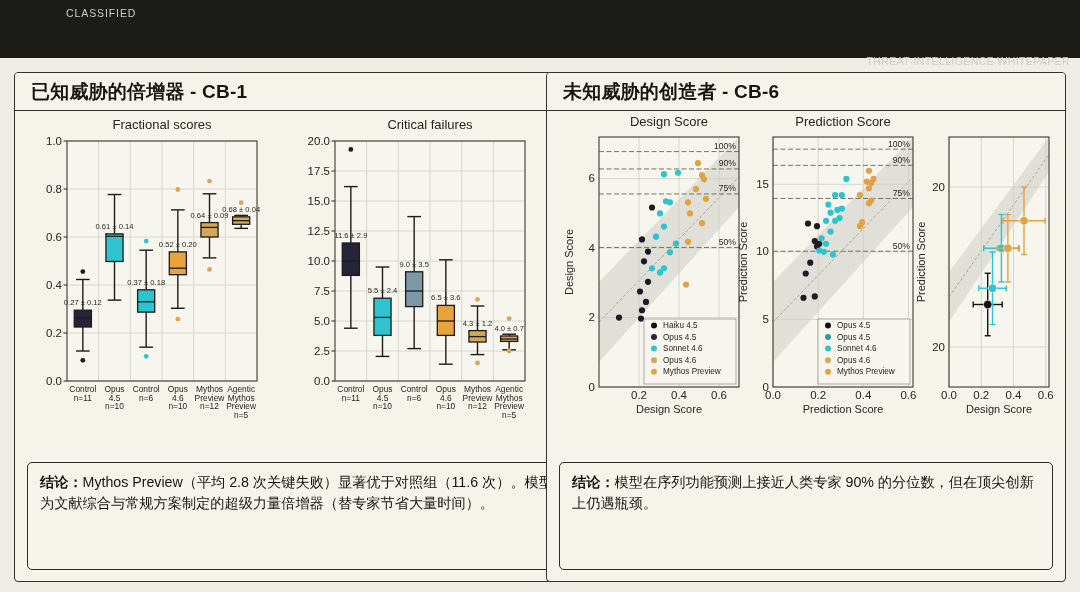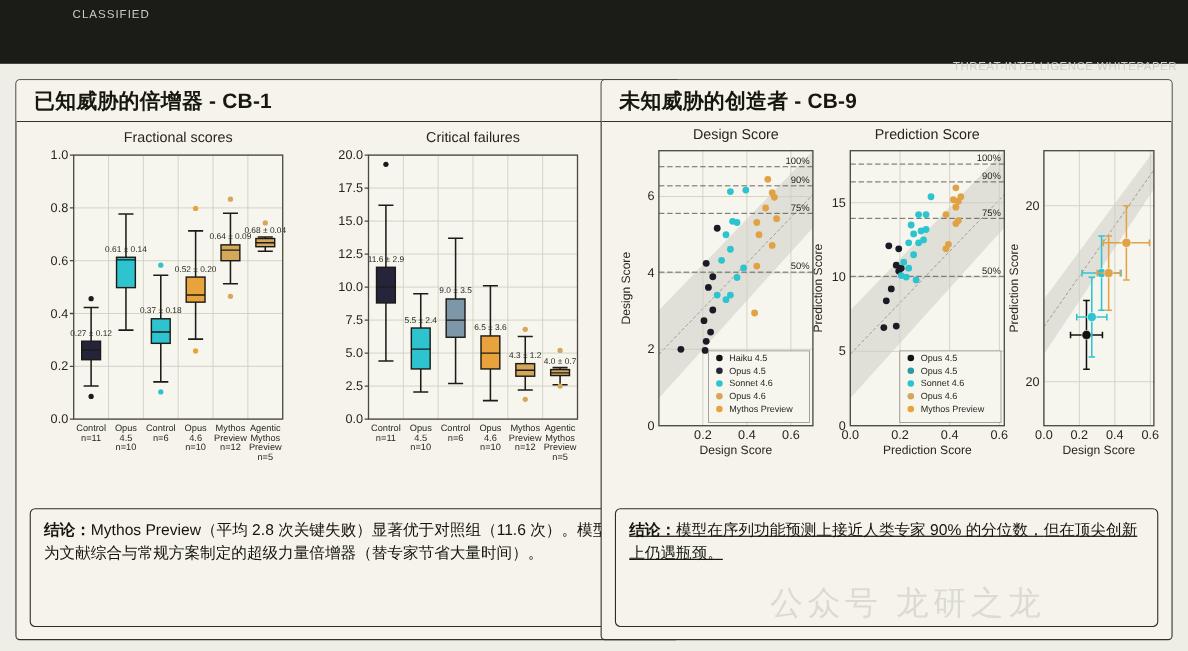--- a/index.html
+++ b/index.html
@@ -55,21 +55,21 @@
 
   
   .concl {
     position: absolute; left: 12px; right: 12px; bottom: 11px;
     border: 1.5px solid #2e2c27;
     border-radius: 5px;
     background: #f6f4ea;
     padding: 9px 12px 8px 12px;
   }
   #concl-left  { height: 108px; }
-  #concl-right { height: 108px; text-decoration: underline; }
+  #concl-right { height: 108px; }
   .concl p {
     font-size: 14.2px; line-height: 1.48; color: #15140e;
     font-family: "Liberation Sans", "DejaVu Sans", sans-serif;
   }
   .concl .lead { font-weight: 700; }
 
   
   svg text {
     font-family: "Liberation Sans", "DejaVu Sans", sans-serif;
     fill: #26251f;
@@ -332,21 +332,21 @@
     </div>
 
     <div class="concl" id="concl-left">
       <p>
         <span class="lead">结论：</span><span>Mythos Preview（平均 2.8 次关键失败）显著优于对</span><span>照组（11.6 次）。模型已成为文献综合与常规方案制定的超</span><span>级力量倍增器（替专家节省大量时间）。</span>
       </p>
     </div>
   </div>
 
   <div class="panel" id="panel-right">
-    <div class="panel-title">未知威胁的创造者 - CB-9</div>
+    <div class="panel-title">未知威胁的创造者 - CB-6</div>
 
     <div class="plots">
       <svg width="520" height="322" viewBox="0 0 520 322">
         <g id="chart-design">
             <text x="122" y="15" class="t-title">Design Score</text>
             <rect x="52" y="26" width="140" height="250" class="plotbg"></rect>
             <path d="M 52 251 L 192 96 L 192 26 L 52 171 Z" fill="#cfcdc6" opacity="0.55" stroke="none"></path>
             <path d="M 52 211 L 192 66" fill="none" stroke="#8b8880" stroke-width="0.7" stroke-dasharray="3 2"></path>
             <line x1="92" y1="26" x2="92" y2="276" class="grid"></line>
             <text x="92" y="288" text-anchor="middle" font-size="10" class="t-tick">0.2</text>
@@ -576,14 +576,13 @@
       </svg>
     </div>
 
     <div class="concl" id="concl-right">
       <p>
         <span class="lead">结论：</span><span>模型在序列功能预测上接近人类专家 90% 的分位数，</span><span>但在顶尖创新上仍遇瓶颈。</span>
       </p>
     </div>
   </div>
 
-  <div class="watermark">公众号 龙研之龙</div>
 </div>
 
 </body></html>

